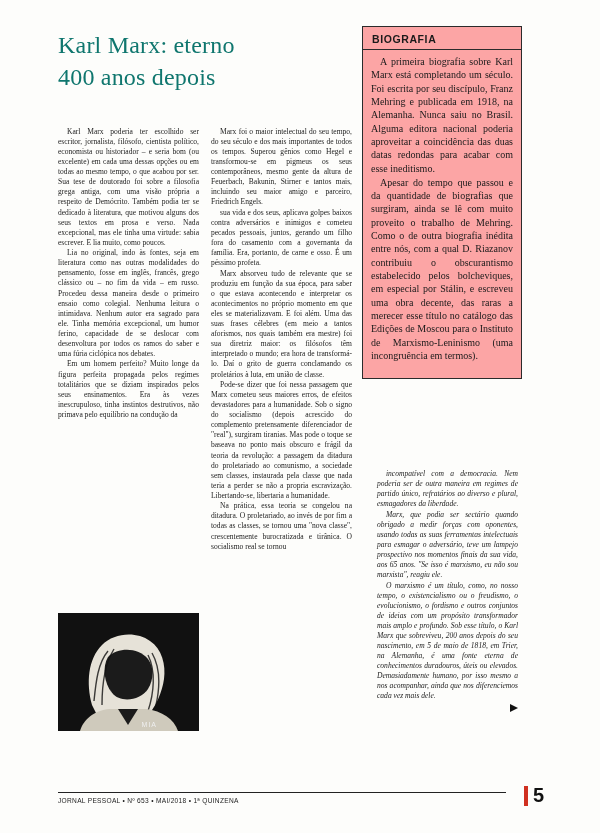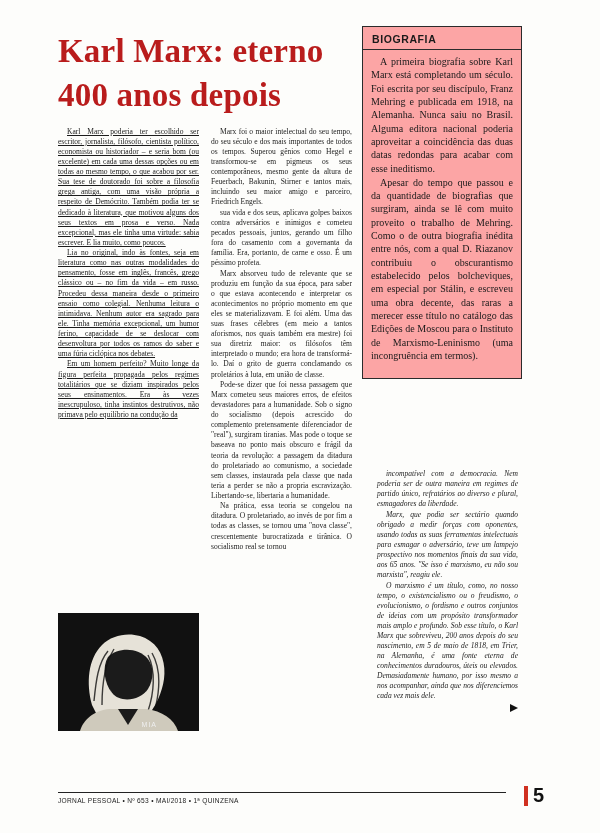--- a/index.html
+++ b/index.html
@@ -32,25 +32,24 @@
     border: 0;
   }
 
   
   .headline {
     position: absolute;
     left: 58px;
     top: 30px;
     width: 340px;
     font-family: "Liberation Serif", serif;
-    font-size: 33px;
+    font-size: 24px;
     line-height: 1.32;
     letter-spacing: 0.2px;
-    color: #b91c1c;
-    font-weight: bold;
+    color: #0f766e;
   }
   .headline .l1 { display:block; }
   .headline .l2 { display:block; }
 
   
   .col {
     position: absolute;
     font-size: 7.55px;
     line-height: 1.335;
     text-align: justify;
@@ -61,21 +60,20 @@
   }
   .col p {
     margin: 0 0 0.5px 0;
     text-indent: 9px;
   }
 
   #col1 {
     left: 58px;
     top: 127px;
     width: 141px;
-    text-decoration: underline;
   }
   #col2 {
     left: 211px;
     top: 127px;
     width: 141px;
   }
   #col3 {
     left: 377px;
     top: 469px;
     width: 141px;

